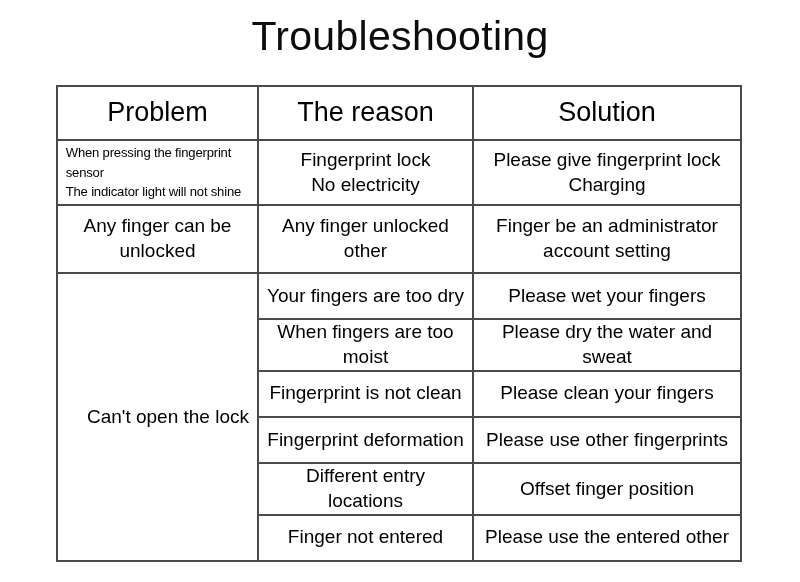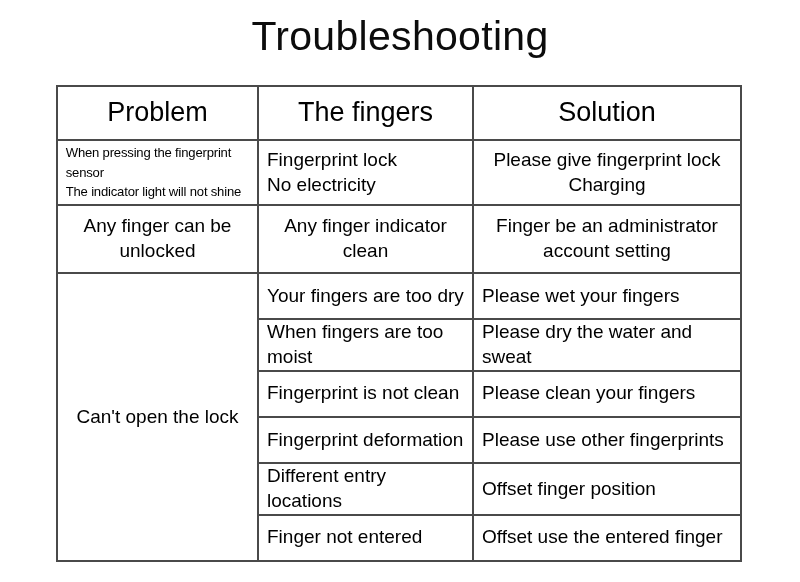--- a/index.html
+++ b/index.html
@@ -62,39 +62,39 @@
     font-size: 27px;
     height: 52px;
     line-height: 1.15;
   }
 
   
   .cell {
     font-size: 19px;
     line-height: 1.3;
   }
-  .cell-center { text-align: left; }
+  .cell-center { text-align: center; }
   .cell-left   { text-align: center; }
 
   
   .cell-tiny {
     font-size: 13.5px;
     line-height: 1.45;
     text-align: left;
     letter-spacing: -0.2px;
     transform: scaleX(0.97);
     transform-origin: left center;
   }
 
   .r1 { height: 65px; }
   .r2 { height: 68px; }
   .sub-row { height: 46.3px; }
 
   .merged-cell {
-    text-align: center;
+    text-align: right;
     font-size: 19px;
     vertical-align: middle;
   }
 
   .line2 { display: block; }
 </style>
 </head>
 <body>
 
 <div class="page-title">Troubleshooting</div>
@@ -103,21 +103,21 @@
   <table class="ts-table">
     <colgroup>
       <col class="c1">
       <col class="c2">
       <col class="c3">
     </colgroup>
     <tbody>
 
       <tr>
         <td class="hdr-cell">Problem</td>
-        <td class="hdr-cell">The fingers</td>
+        <td class="hdr-cell">The reason</td>
         <td class="hdr-cell">Solution</td>
       </tr>
 
       <tr class="r1">
         <td class="cell-tiny">
           <span class="line2">When pressing the fingerprint sensor</span>
           <span class="line2">The indicator light will not shine</span>
         </td>
         <td class="cell cell-center">
           <span class="line2">Fingerprint lock</span>
@@ -128,22 +128,22 @@
           <span class="line2">Charging</span>
         </td>
       </tr>
 
       <tr class="r2">
         <td class="cell cell-left">
           <span class="line2">Any finger can be</span>
           <span class="line2">unlocked</span>
         </td>
         <td class="cell cell-left">
-          <span class="line2">Any finger indicator</span>
-          <span class="line2">clean</span>
+          <span class="line2">Any finger unlocked</span>
+          <span class="line2">other</span>
         </td>
         <td class="cell cell-left">
           <span class="line2">Finger be an administrator</span>
           <span class="line2">account setting</span>
         </td>
       </tr>
 
       <tr class="sub-row">
         <td class="merged-cell" rowspan="6">Can't open the lock</td>
         <td class="cell cell-center">Your fingers are too dry</td>
@@ -160,17 +160,17 @@
       <tr class="sub-row">
         <td class="cell cell-center">Fingerprint deformation</td>
         <td class="cell cell-center">Please use other fingerprints</td>
       </tr>
       <tr class="sub-row">
         <td class="cell cell-center">Different entry locations</td>
         <td class="cell cell-center">Offset finger position</td>
       </tr>
       <tr class="sub-row">
         <td class="cell cell-center">Finger not entered</td>
-        <td class="cell cell-center">Offset use the entered finger</td>
+        <td class="cell cell-center">Please use the entered other</td>
       </tr>
     </tbody>
   </table>
 </div>
 
 </body></html>

